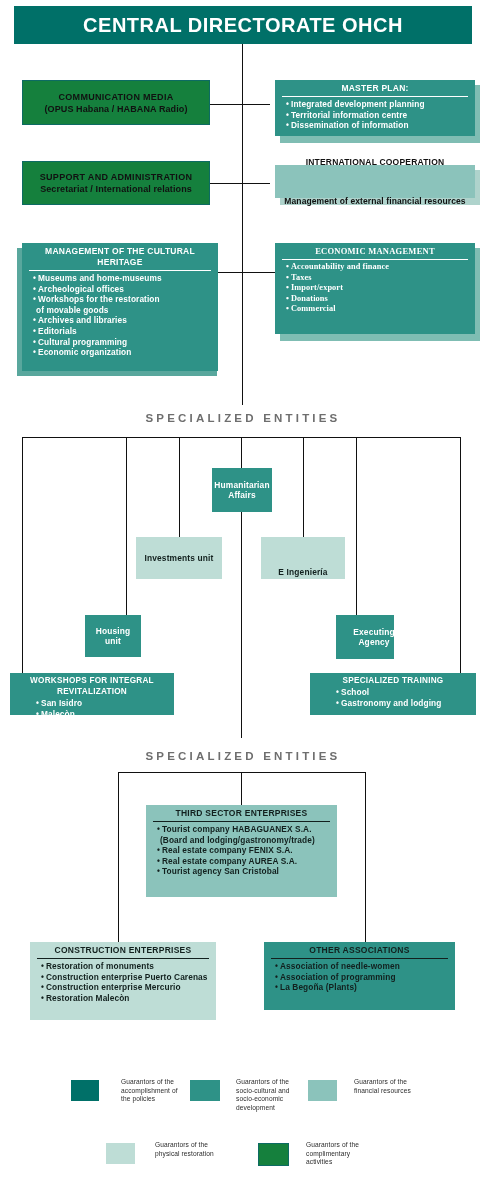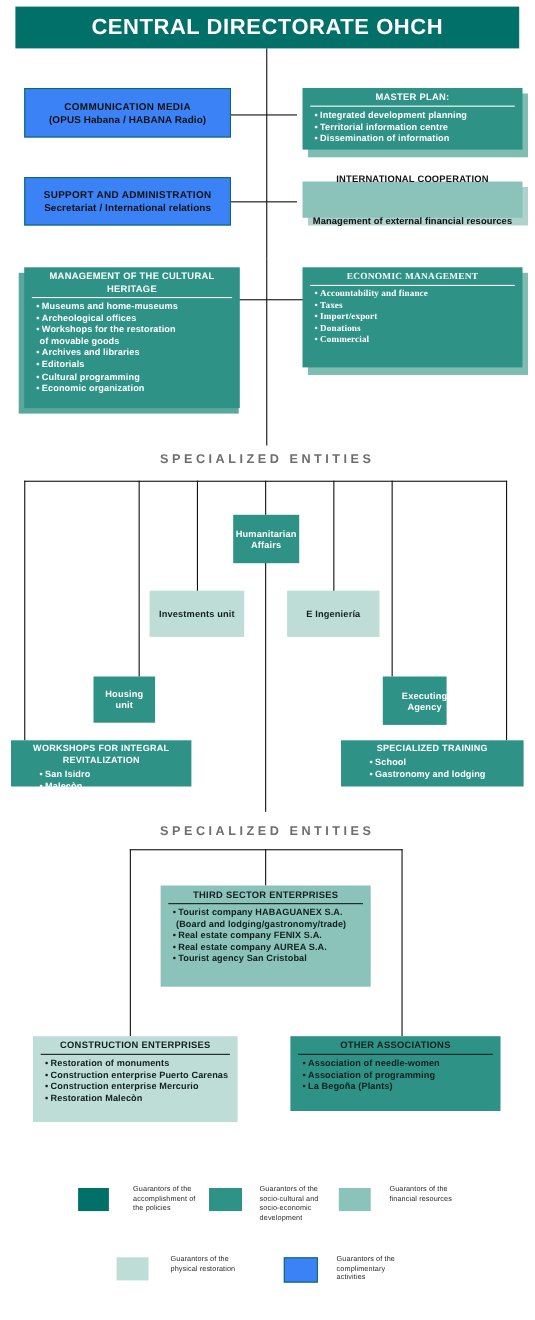--- a/index.html
+++ b/index.html
@@ -15,21 +15,21 @@
 
   
   .vline{position:absolute;background:#111111;width:1px;}
   .hline{position:absolute;background:#111111;height:1px;}
 
   
   .c-dark   {background:#007068;}   
   .c-mid    {background:#2E9287;}   
   .c-fin    {background:#8BC3BB;}   
   .c-phys   {background:#BEDDD6;}   
-  .c-outline{background:#3b82f6;border:1.5px solid #0d6b63;} 
+  .c-outline{background:#15803d;border:1.5px solid #0d6b63;} 
 
   
   .shadowplate{position:absolute;z-index:0;}
   .sh-mid  {background:#7FBDB3;}
   .sh-fin  {background:#AFD3CC;}
   .sh-dark {background:#59A79D;}
 
   
   .banner{
     display:flex;align-items:center;justify-content:center;
@@ -168,29 +168,29 @@
   <div class="vline" style="left:241px;top:508px;height:230px;"></div>
 
   <div class="node c-mid light-txt" style="left:212px;top:468px;width:60px;height:44px;">
     <span>Humanitarian Affairs</span>
   </div>
 
   <div class="node c-phys dark-txt" style="left:136px;top:537px;width:86px;height:42px;">
     <span>Investments unit</span>
   </div>
 
-  <div class="node c-phys dark-txt" style="left:261px;top:537px;width:84px;height:42px;">
+  <div class="node c-phys dark-txt" style="left:261px;top:537px;width:84px;height:42px;align-items:flex-end;">
     <span>E Ingeniería</span>
   </div>
 
   <div class="node c-mid light-txt" style="left:85px;top:615px;width:56px;height:42px;">
     <span>Housing unit</span>
   </div>
 
-  <div class="node c-mid light-txt" style="left:348px;top:615px;width:58px;height:44px;padding-left:20px;">
+  <div class="node c-mid light-txt" style="left:336px;top:615px;width:58px;height:44px;padding-left:20px;">
     <span>Executing Agency</span>
   </div>
 
   <div class="box c-mid light-txt" style="left:10px;top:673px;width:164px;height:42px;">
     <div class="bx-title" style="font-size:8.2px;padding:2px 2px 1px 2px;">WORKSHOPS FOR INTEGRAL REVITALIZATION</div>
     <ul style="padding-left:26px;">
       <li>San Isidro</li>
       <li>Malecòn</li>
     </ul>
   </div>

